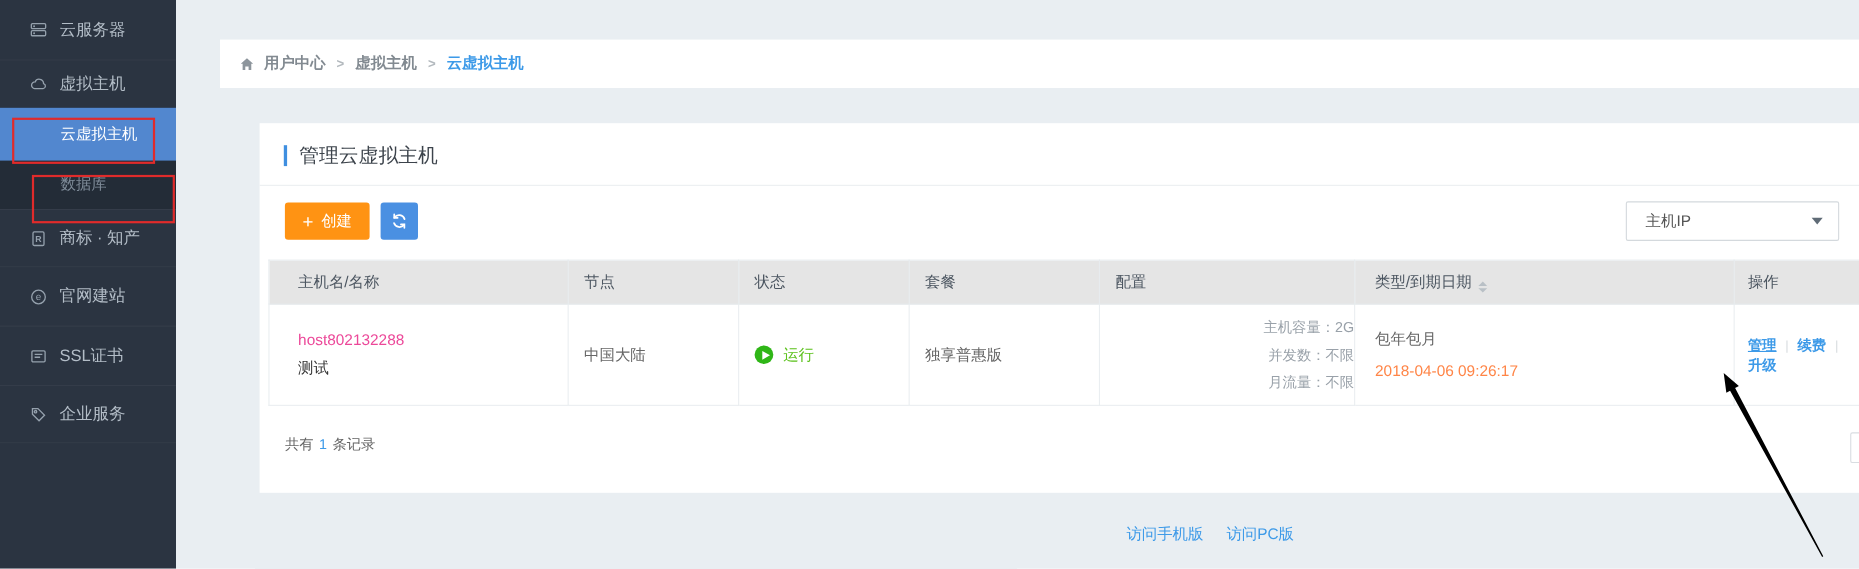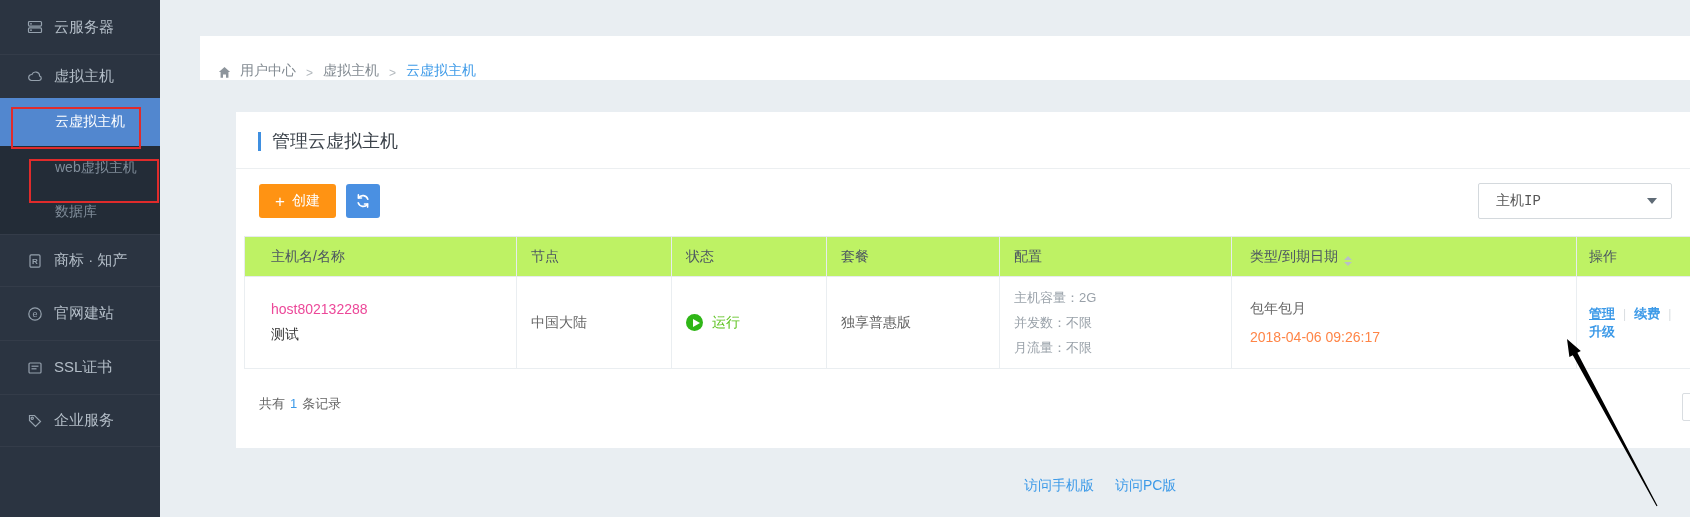--- a/index.html
+++ b/index.html
@@ -30,22 +30,23 @@
   }
   .sub-item.first { height:48px; }
   .sub-item.active { background:#5287cf; color:#ffffff; }
   .redbox { position:absolute; border:2px solid #e02b2b; z-index:20; pointer-events:none; }
   .redbox-1 { left:11px; top:107px; width:130px; height:42px; }
   .redbox-2 { left:29px; top:159px; width:130px; height:44px; }
 
   
   .crumb-bar {
     position:absolute; left:200px; top:36px; right:0; height:44px;
-    background:#fff; display:flex; align-items:flex-end; padding-left:17px;
+    background:#fff; display:flex; align-items:center; padding-left:17px;
     z-index:2;
+    font-weight:bold;
   }
   .crumb-bar .home { width:15px; height:15px; margin-right:8px; }
   .crumb { color:#828a91; cursor:pointer; }
   .crumb-sep { color:#b3b9be; margin:0 10px; font-size:12px; }
   .crumb.current { color:#3d9ae8; }
 
   
   .main-card {
     position:absolute; left:200px; top:112px; right:0; height:336px;
     background:#fff; z-index:2;margin-left:36px;
@@ -67,46 +68,46 @@
     border:none; border-radius:3px; cursor:pointer;
     display:flex; align-items:center; justify-content:center;
   }
   .btn-refresh svg { width:16px; height:16px; }
   .toolbar-spacer { flex:1; }
   .filter-select {
     width:194px; height:36px; border:1px solid #d4d9dd; border-radius:2px;
     background:#fff; display:flex; align-items:center; padding:0 14px 0 17px;
     cursor:pointer; color:#555;
   }
-  .filter-select .lbl { flex:1;font-family:Liberation Mono, monospace; }
+  .filter-select .lbl { flex:1; }
   .caret-down {
     width:0; height:0; border-left:5px solid transparent; border-right:5px solid transparent;
     border-top:6px solid #5f6b76;
   }
 
   
   table.hosts { border-collapse:collapse; table-layout:fixed; width:calc(100% - 8px); margin:17px 0 0 8px; }
   .hosts th, .hosts td { border:1px solid #eaeef1; font-weight:normal; text-align:left; }
   .hosts tr > *:last-child { border-right:none; }
   .hosts th {
-    background:#bef264; height:40px; color:#4c5661; font-size:14px;
+    background:#e5e5e5; height:40px; color:#4c5661; font-size:14px;
     border-color:#e7ebee;
   }
   .hosts td { height:92px; background:#fff; vertical-align:middle; color:#666; }
   .c1 { padding-left:26px; } .cn { padding-left:14px; } .c6 { padding-left:18px; } .c7 { padding-left:12px; }
   .host-link { color:#ec4899; text-decoration:none; cursor:pointer; display:inline-block; }
   .host-alias { color:#333; margin-top:9px; }
   .status-wrap { display:flex; align-items:center; gap:9px; }
   .status-dot { width:17px; height:17px; border-radius:50%; background:#2fb617; position:relative; }
   .status-dot::after {
     content:""; position:absolute; left:6.5px; top:4.5px;
     border-left:7px solid #fff; border-top:4px solid transparent; border-bottom:4px solid transparent;
   }
   .status-text { color:#5dc21e; }
-  .cfg-line { color:#99a1a9; font-size:13px; line-height:25px; }
+  .cfg-line { color:#99a1a9; font-size:13px; line-height:25px;text-align:right; }
   .billing { color:#666; }
   .expire { color:#ff8547; margin-top:11px; }
   .action-link { color:#3d9ae8; text-decoration:none; cursor:pointer; font-size:13px;font-weight:bold; }
   .action-link.managed { text-decoration:underline; }
   .action-sep { color:#d9dde0; margin:0 8px; font-size:12px; }
   .sort-ic { display:inline-flex; flex-direction:column; gap:2px; margin-left:6px; vertical-align:1px; }
   .sort-ic .up { width:0;height:0;border-left:4px solid transparent;border-right:4px solid transparent;border-bottom:4px solid #b9c0c6; }
   .sort-ic .dn { width:0;height:0;border-left:4px solid transparent;border-right:4px solid transparent;border-top:4px solid #b9c0c6; }
 
   .summary { margin:26px 0 0 23px; font-size:13px; color:#666; }
@@ -140,23 +141,20 @@
   </div>
   <div class="side-item h-44">
     <svg class="ic" viewBox="0 0 16 16" fill="none" stroke="currentColor" stroke-width="1.2">
         <path d="M4.5 11.5a3 3 0 1 1 .4-6A4 4 0 0 1 12.6 7a2.3 2.3 0 0 1-.4 4.5z"></path>
       </svg>
     <span>虚拟主机</span>
   </div>
   <div class="submenu">
     <div class="sub-item first active">
       <span>云虚拟主机</span>
-    </div>
-    <div class="sub-item">
-      <span>web虚拟主机</span>
     </div>
     <div class="sub-item">
       <span>数据库</span>
     </div>
   </div>
   <div class="side-item h-52">
     <svg class="ic" viewBox="0 0 16 16" fill="none" stroke="currentColor" stroke-width="1.2">
         <rect x="3" y="1.8" width="10" height="12.4" rx="1.2"></rect>
         <text x="8" y="11" font-size="8" text-anchor="middle" fill="currentColor" stroke="none" font-weight="bold">R</text>
       </svg>

